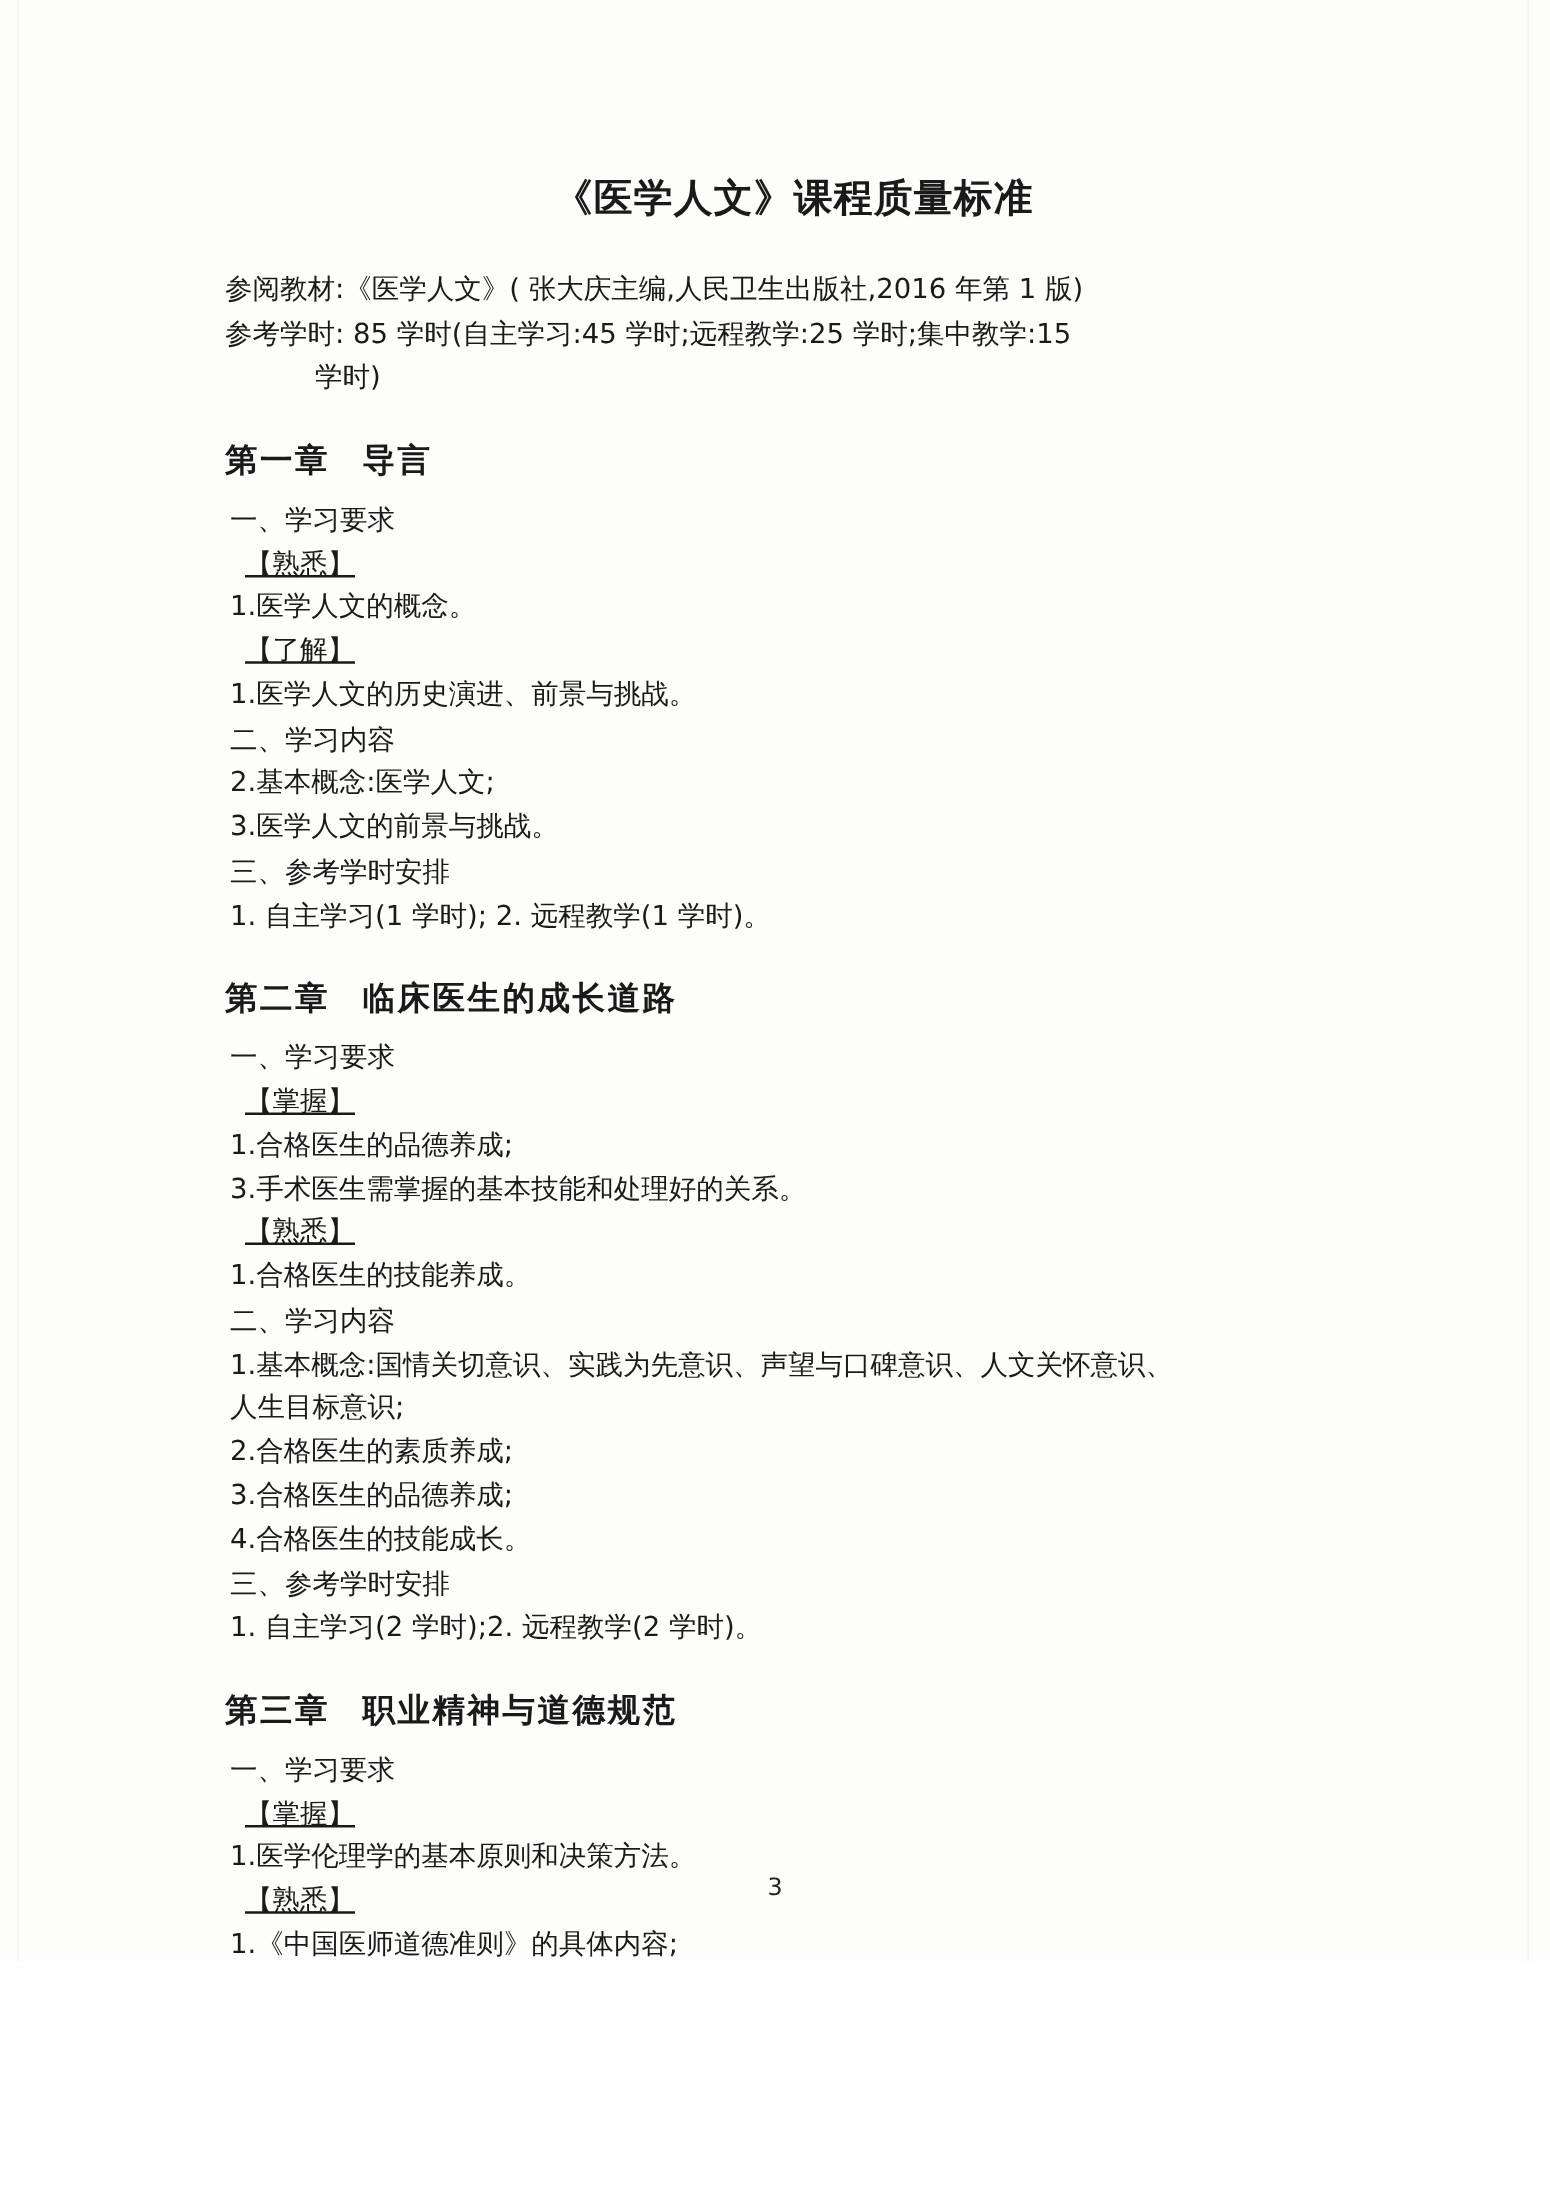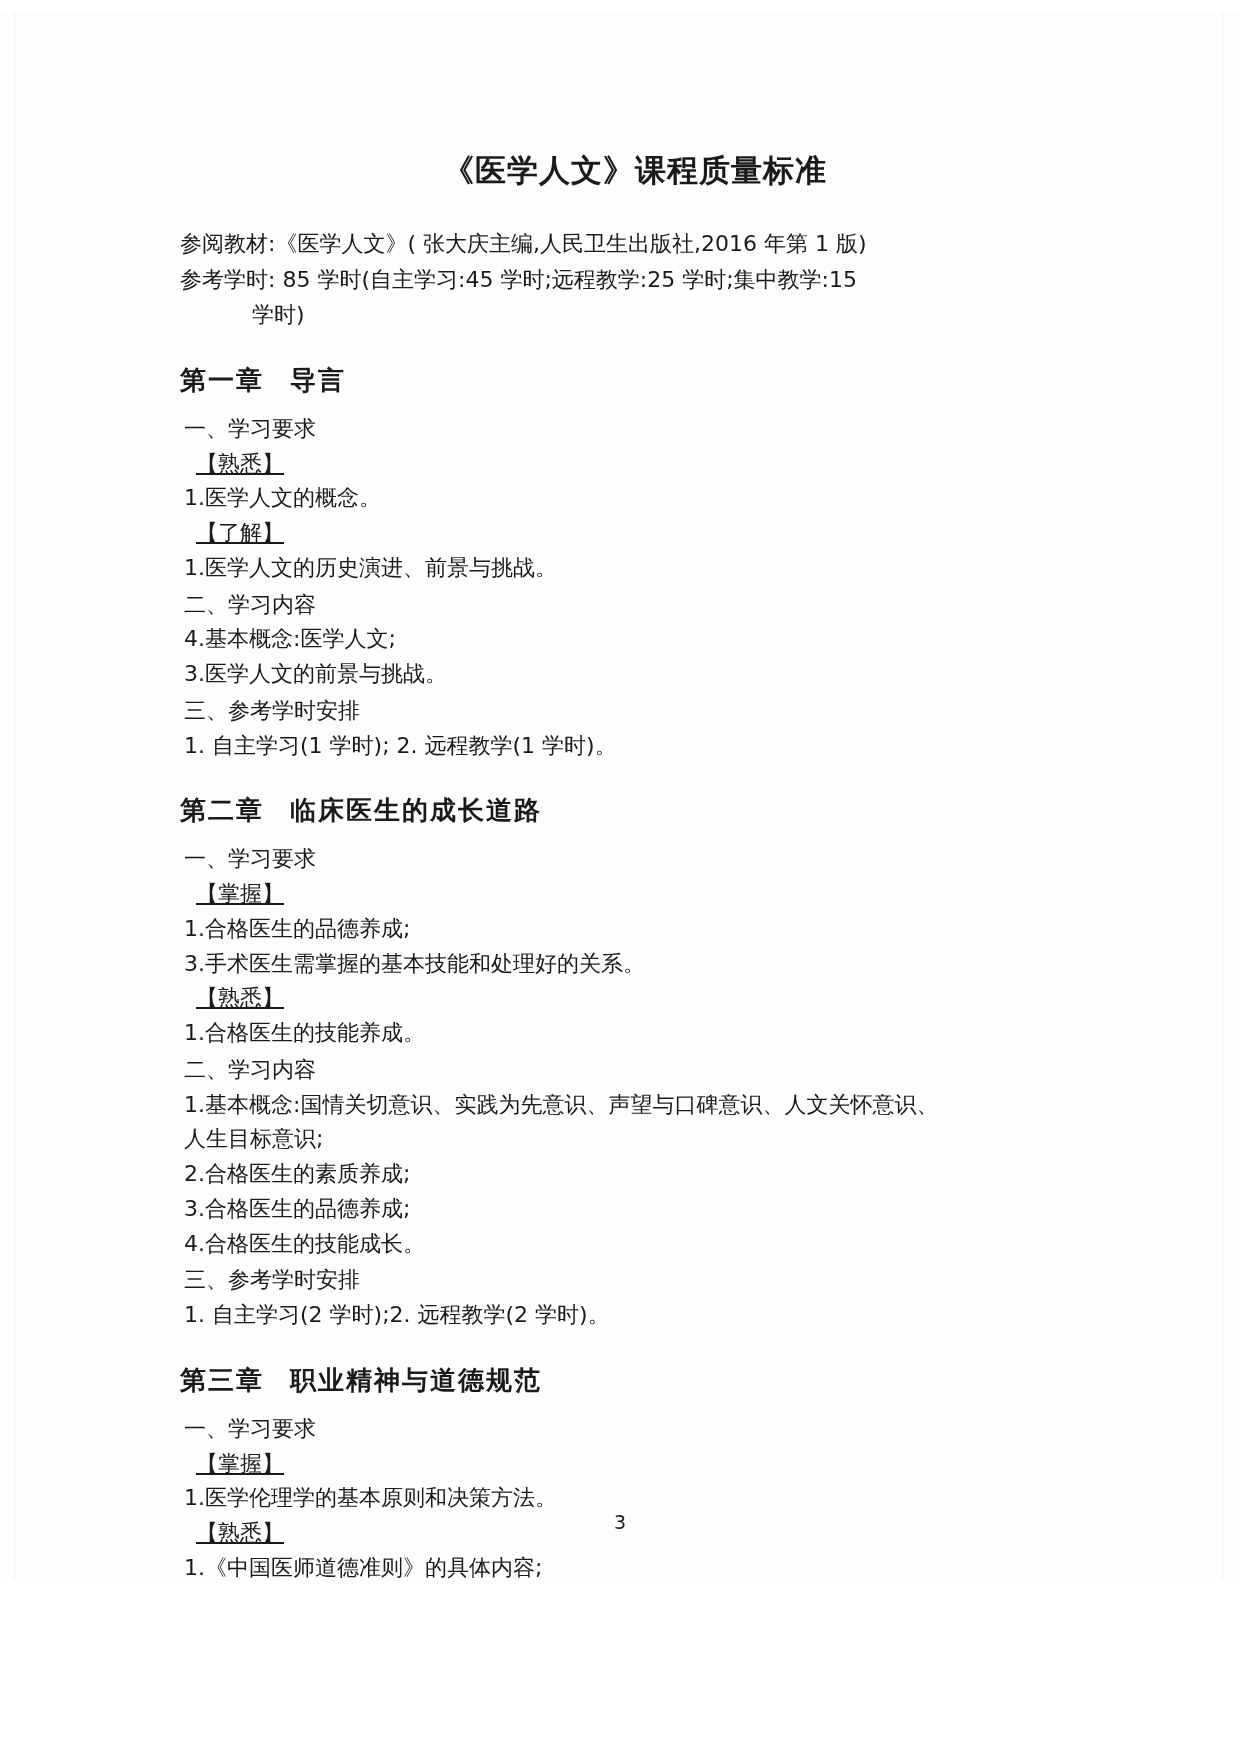--- a/index.html
+++ b/index.html
@@ -8,21 +8,21 @@
     background: #ffffff;
   }
   body {
     font-family: "DejaVu Sans", "Liberation Sans", sans-serif;
     color: #1a1a1a;
   }
   .page {
     position: relative;
     width: 1240px;
     height: 1569px;
-    margin: 12px auto;
+    margin: 0 auto;
     background: #fdfdfb;
     box-sizing: border-box;
     padding: 120px 150px 28px 180px;
     overflow: hidden;
   }
   .doc-title {
     text-align: center;
     font-size: 31px;
     font-weight: 700;
     letter-spacing: 1px;
@@ -108,21 +108,21 @@
   <div class="chapter">
     <div class="chapter-title">
       <span class="ch-num">第一章</span><span>导言</span>
     </div>
     <div class="sect-head">一、学习要求</div>
     <div class="tag">【熟悉】</div>
     <div class="item">1.医学人文的概念。</div>
     <div class="tag">【了解】</div>
     <div class="item">1.医学人文的历史演进、前景与挑战。</div>
     <div class="sect-head">二、学习内容</div>
-    <div class="item">4.基本概念:医学人文;</div>
+    <div class="item">2.基本概念:医学人文;</div>
     <div class="item">3.医学人文的前景与挑战。</div>
     <div class="sect-head">三、参考学时安排</div>
     <div class="item">1. 自主学习(1 学时); 2. 远程教学(1 学时)。</div>
   </div>
 
   <div class="chapter">
     <div class="chapter-title">
       <span class="ch-num">第二章</span><span>临床医生的成长道路</span>
     </div>
     <div class="sect-head">一、学习要求</div>

